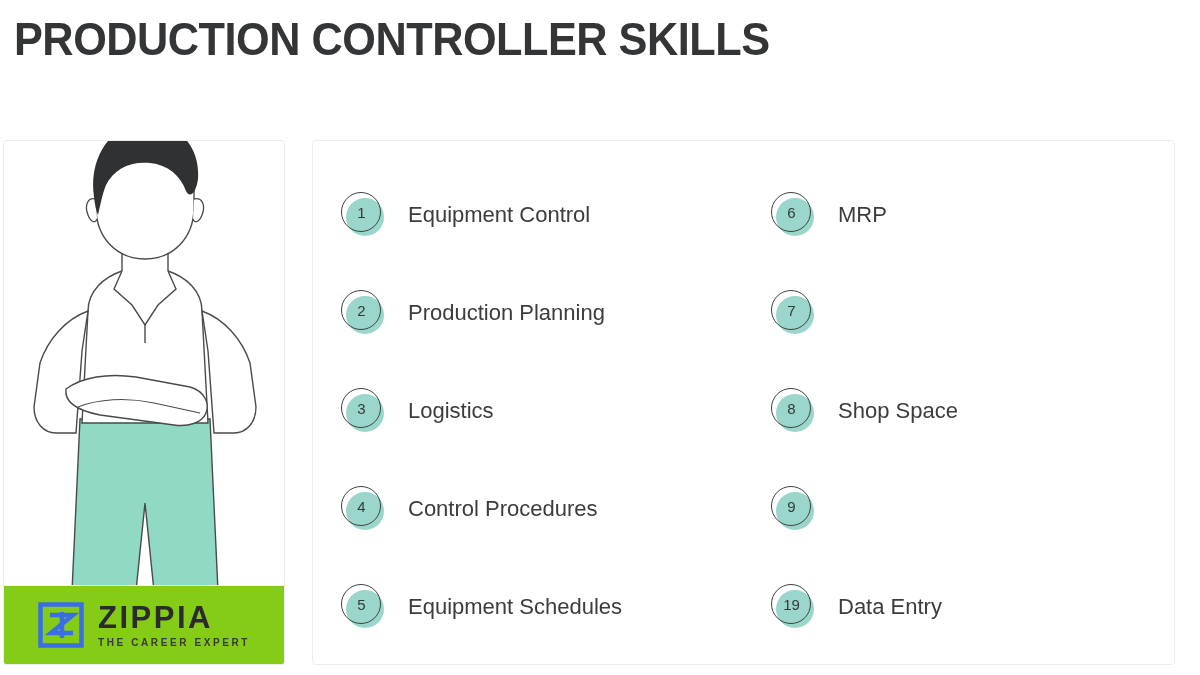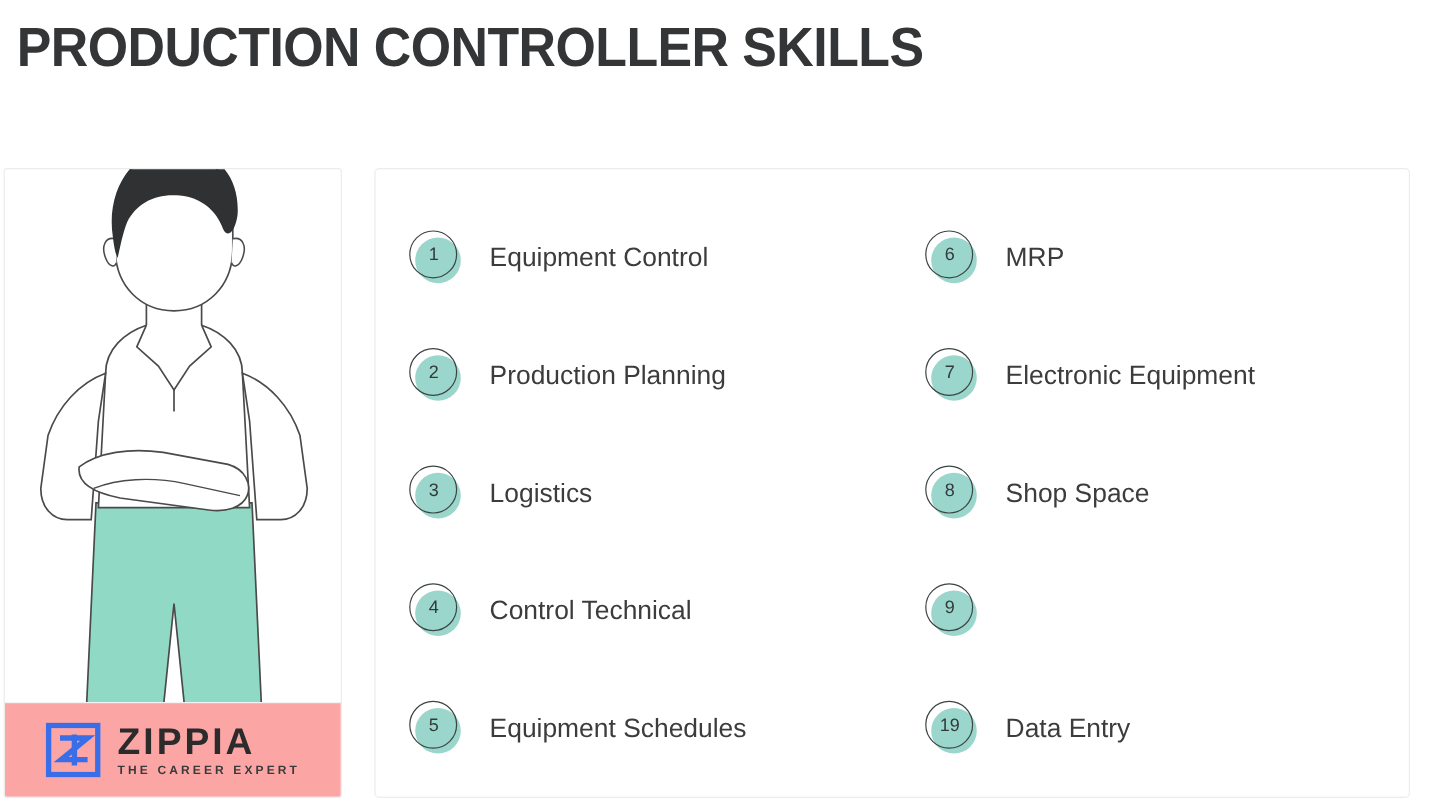--- a/index.html
+++ b/index.html
@@ -56,21 +56,21 @@
     height: 480px;
   }
 
   
   #logo-block {
     position: absolute;
     left: 0;
     bottom: 0;
     width: 100%;
     height: 78px;
-    background: #fca5a5;
+    background: #84cc16;
     display: flex;
     align-items: center;
     justify-content: center;
     gap: 14px;
     border-top: 1px solid #f2f2f2;
   }
   #logo-mark { width: 46px; height: 46px; flex: none; }
   #logo-text-group {
     display: flex;
     flex-direction: column;
@@ -249,21 +249,20 @@
             <div class="badge-number">2</div>
           </div>
           <div class="skill-label">Production Planning</div>
         </div>
         <div class="skill-item">
           <div class="badge">
             <div class="badge-disc"></div>
             <div class="badge-ring"></div>
             <div class="badge-number">7</div>
           </div>
-          <div class="skill-label">Electronic Equipment</div>
         </div>
         <div class="skill-item">
           <div class="badge">
             <div class="badge-disc"></div>
             <div class="badge-ring"></div>
             <div class="badge-number">3</div>
           </div>
           <div class="skill-label">Logistics</div>
         </div>
         <div class="skill-item">
@@ -273,21 +272,21 @@
             <div class="badge-number">8</div>
           </div>
           <div class="skill-label">Shop Space</div>
         </div>
         <div class="skill-item">
           <div class="badge">
             <div class="badge-disc"></div>
             <div class="badge-ring"></div>
             <div class="badge-number">4</div>
           </div>
-          <div class="skill-label">Control Technical</div>
+          <div class="skill-label">Control Procedures</div>
         </div>
         <div class="skill-item">
           <div class="badge">
             <div class="badge-disc"></div>
             <div class="badge-ring"></div>
             <div class="badge-number">9</div>
           </div>
         </div>
         <div class="skill-item">
           <div class="badge">

